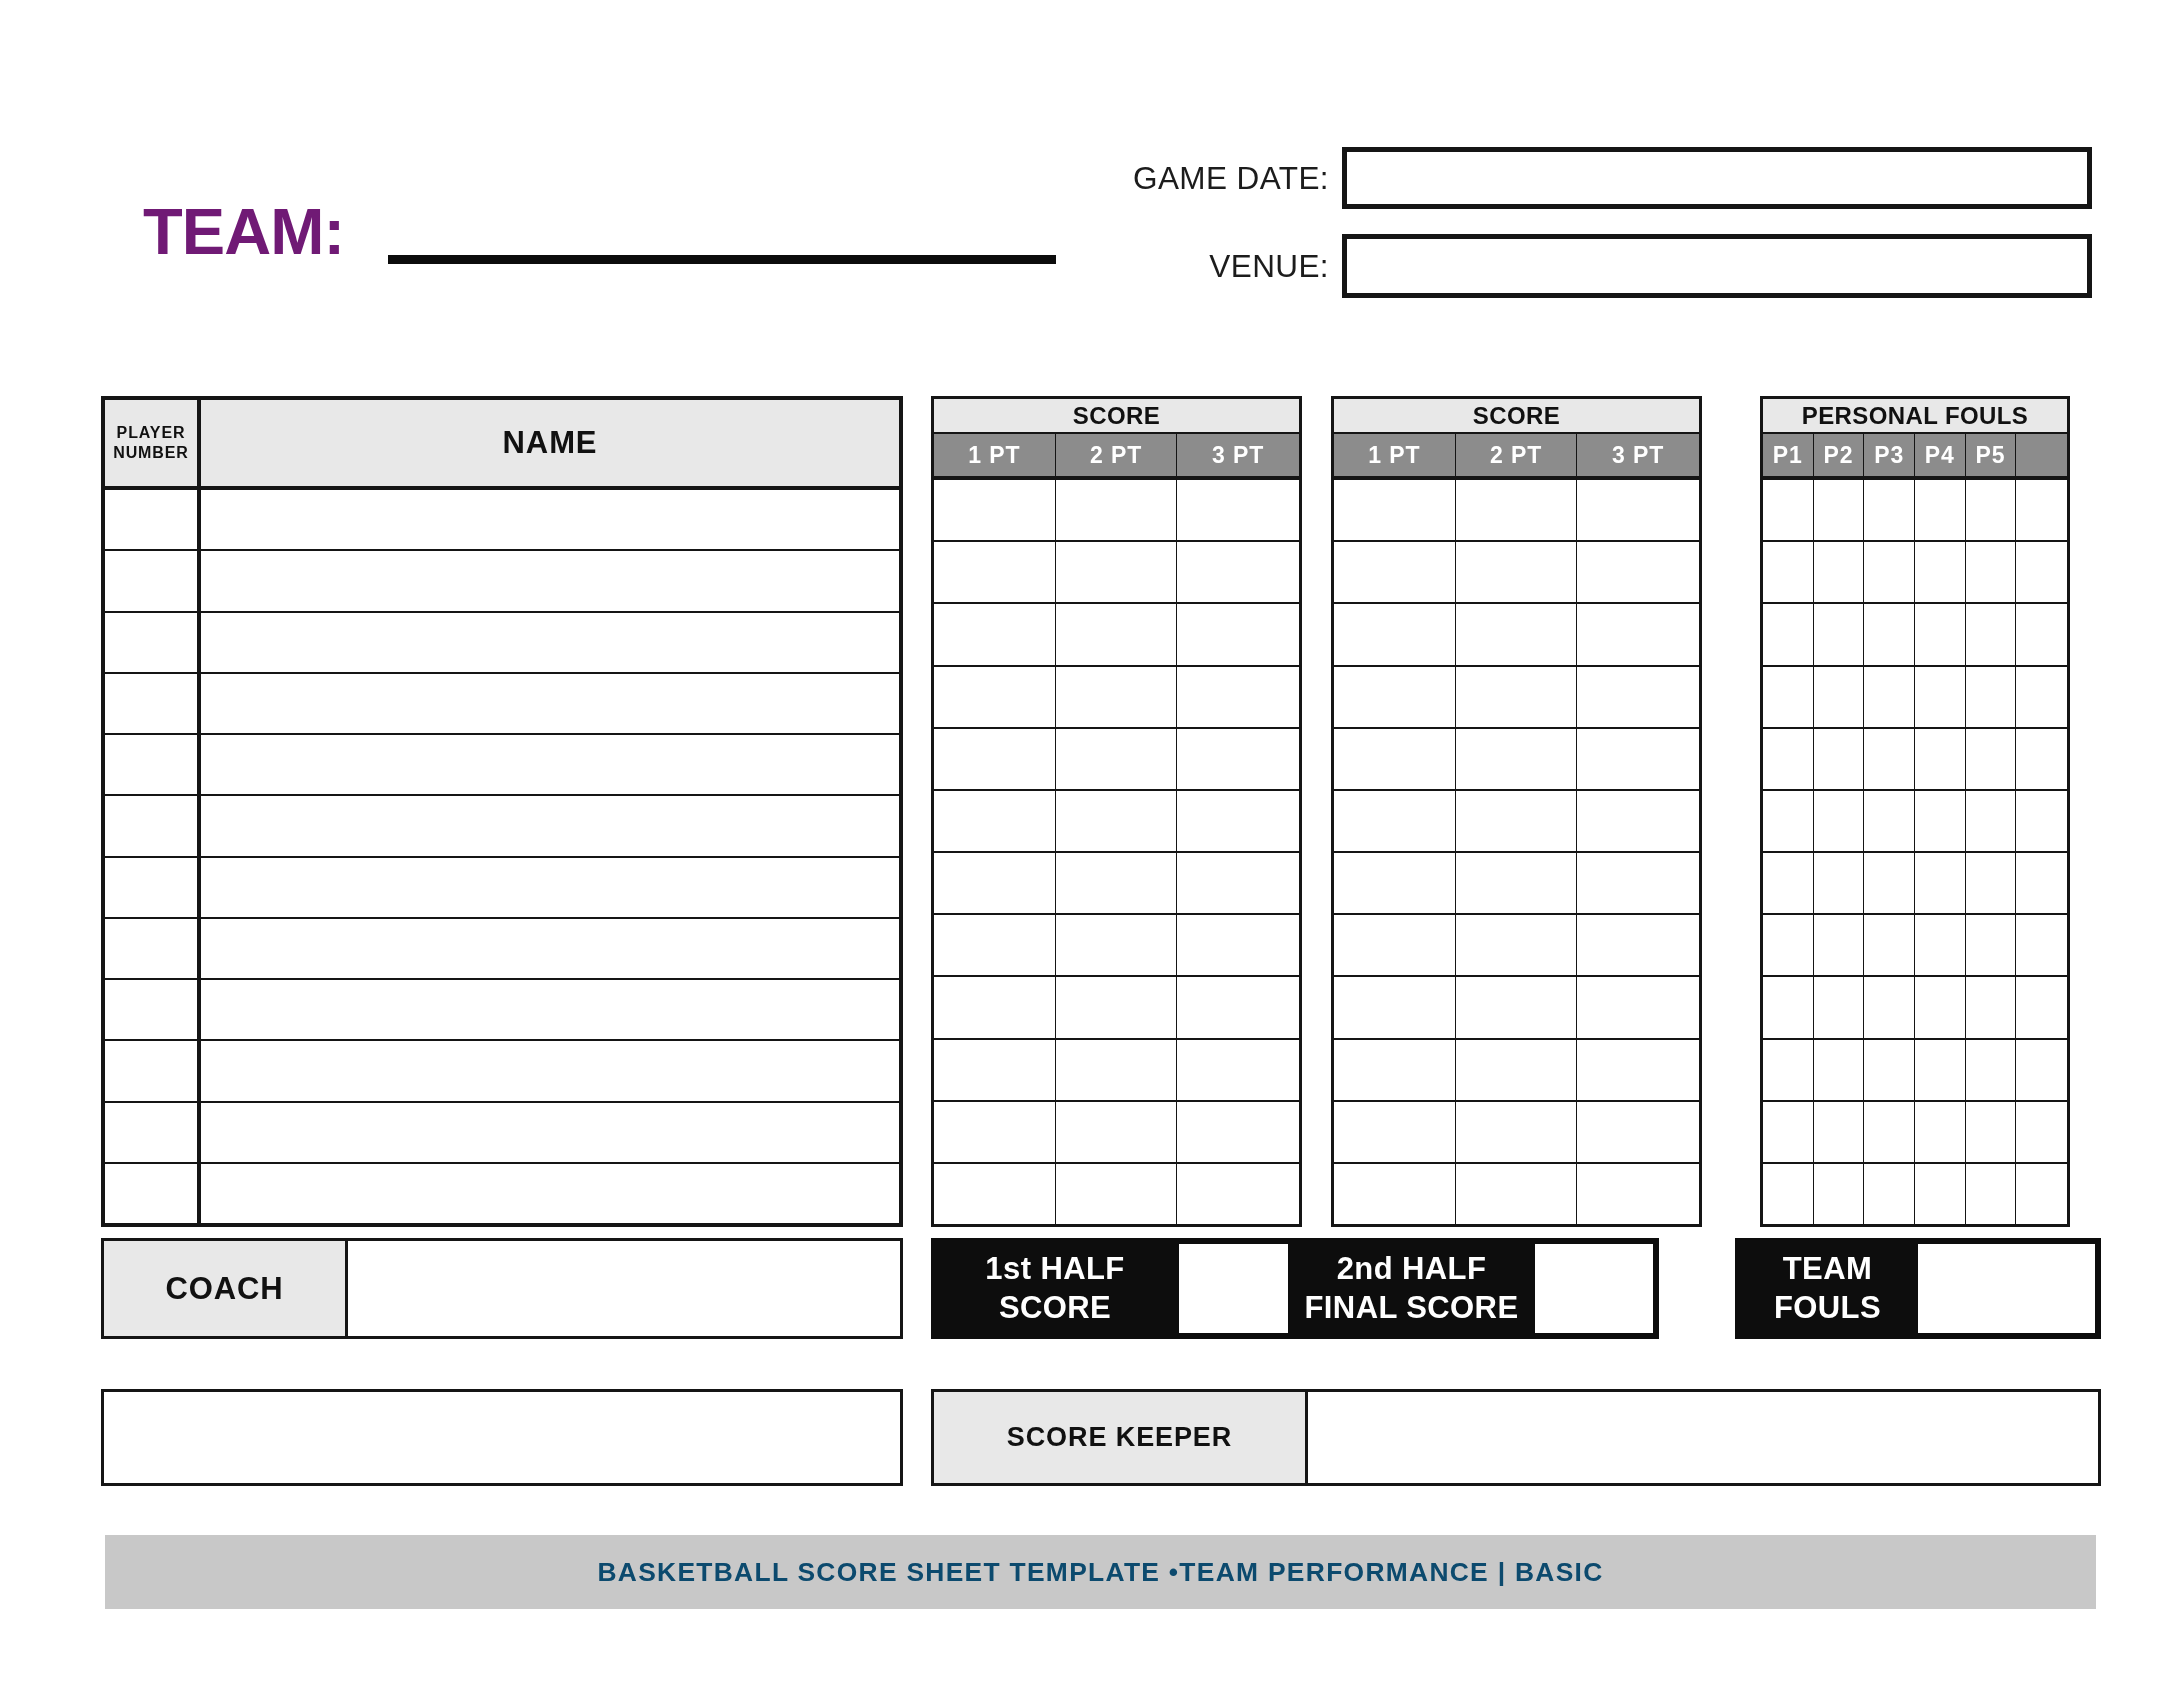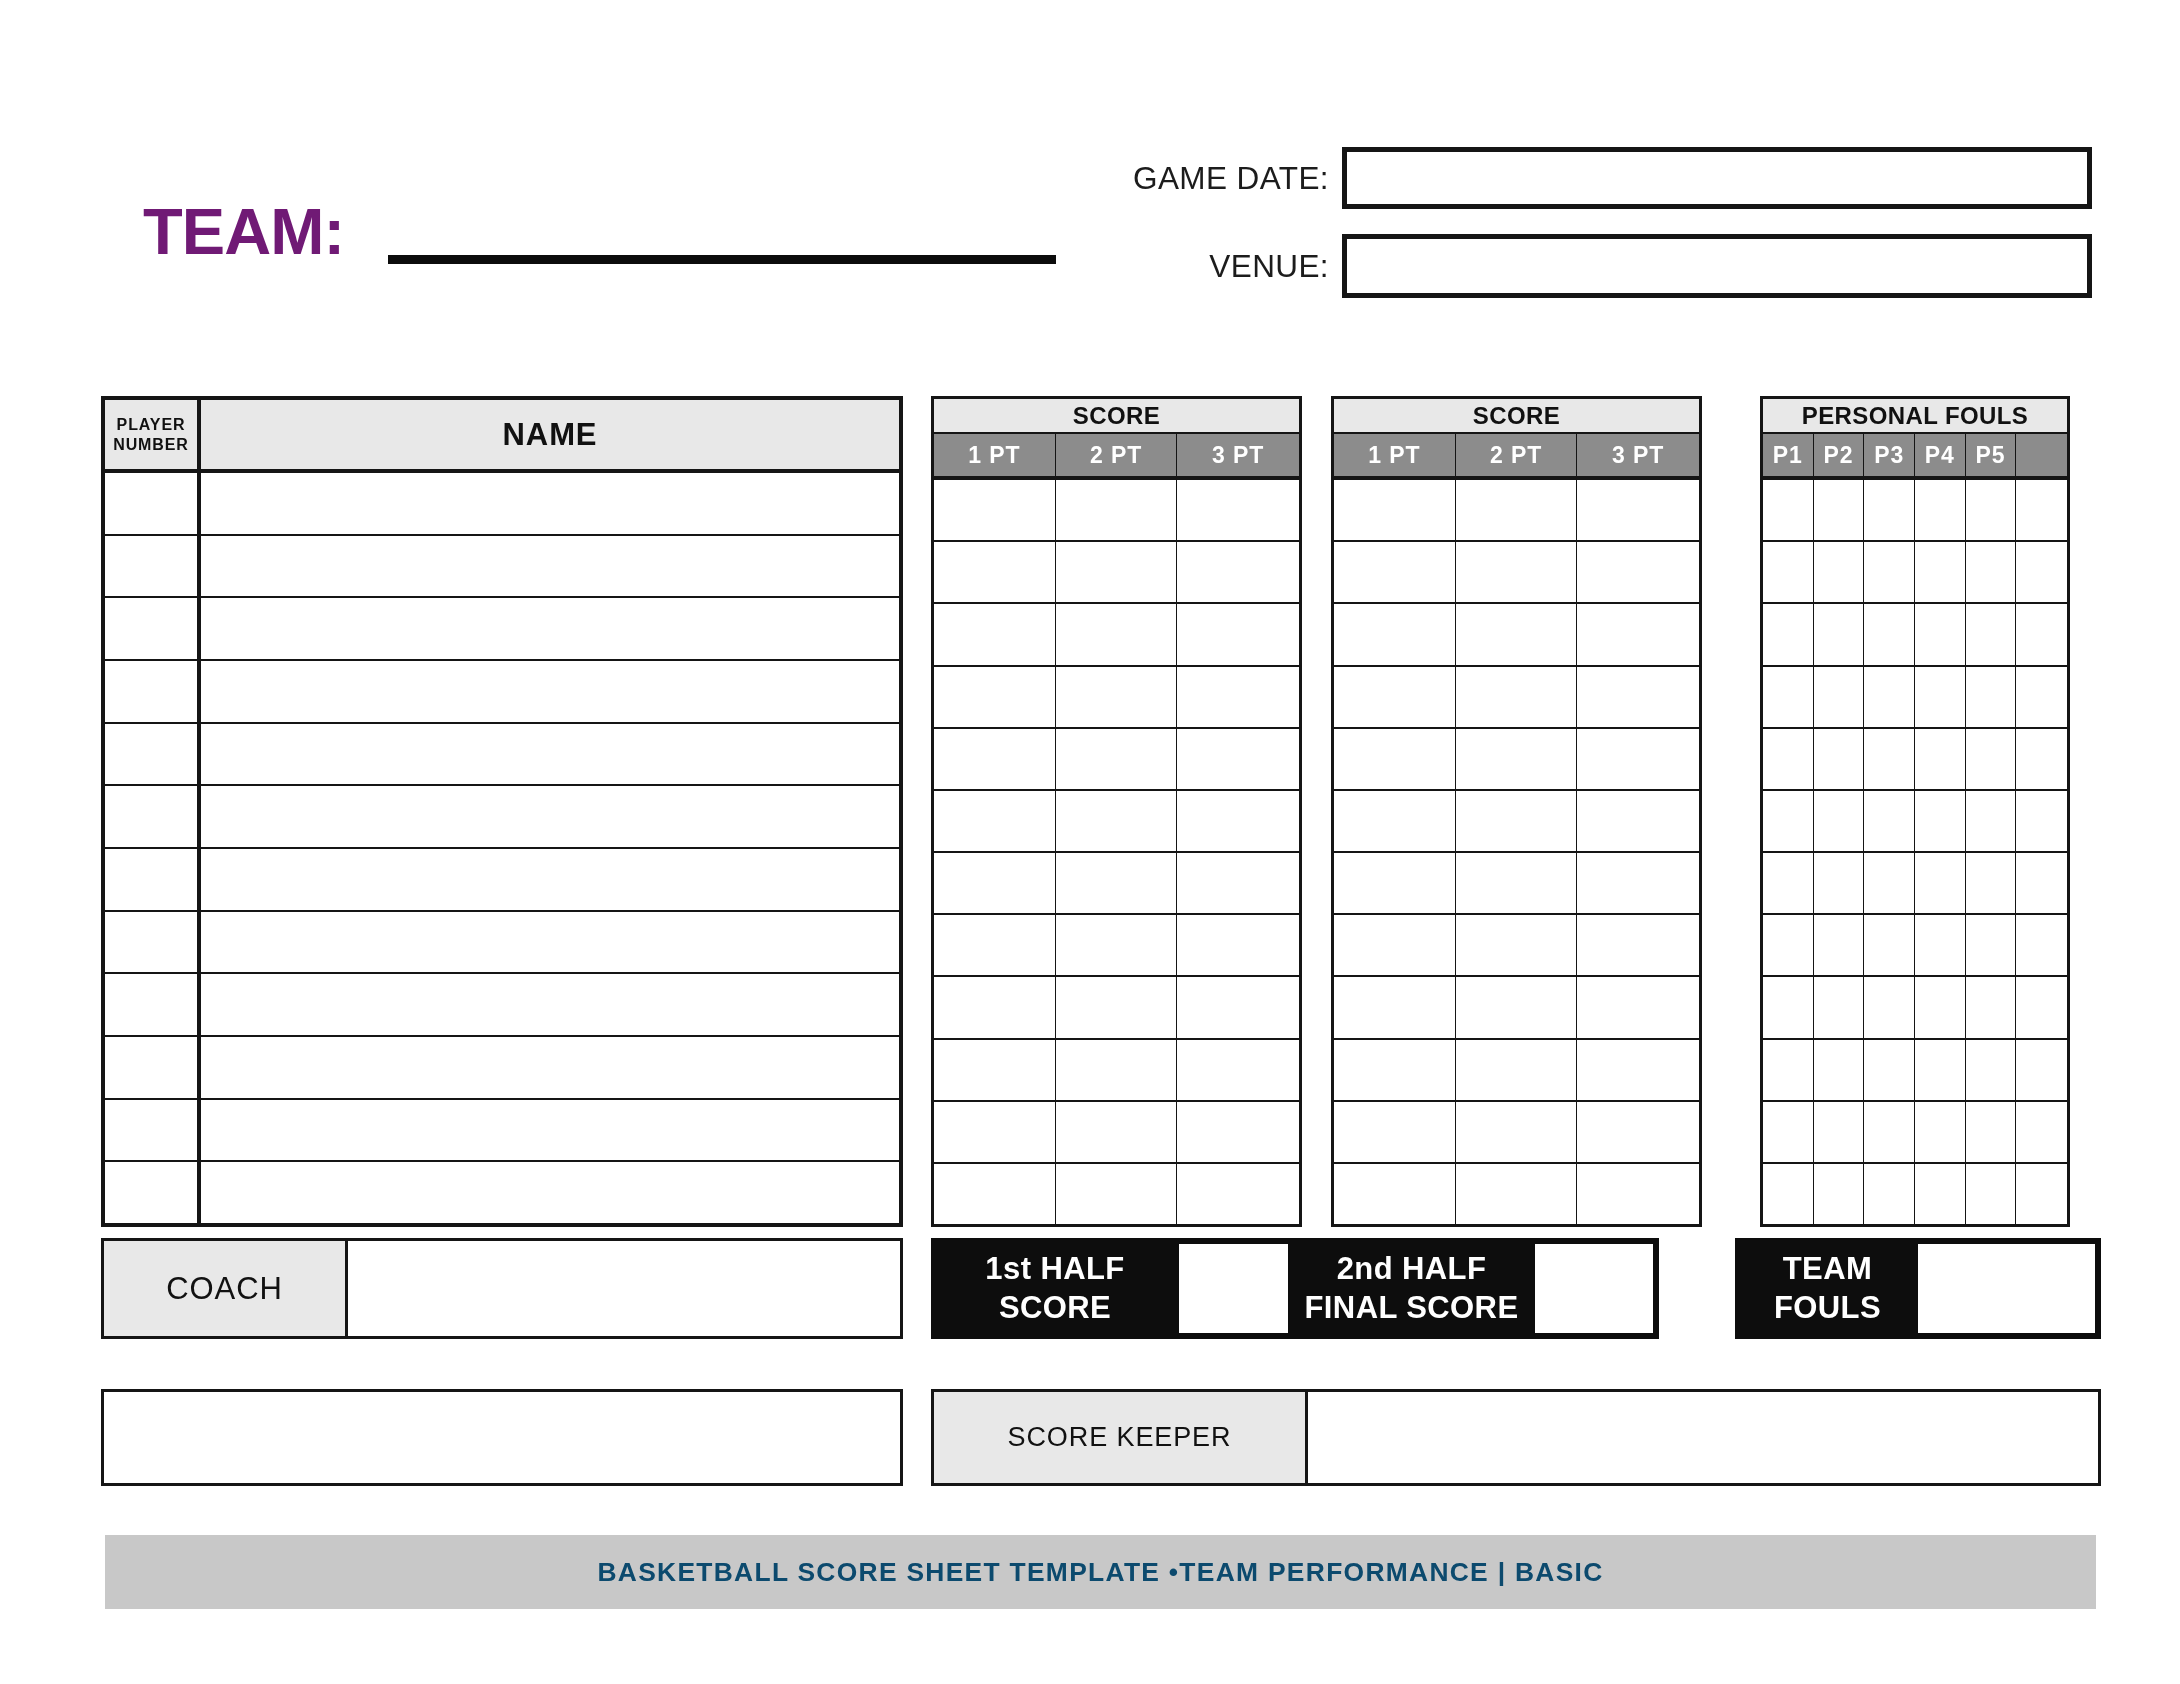--- a/index.html
+++ b/index.html
@@ -40,21 +40,21 @@
   .table{
     position:absolute;top:396px;height:831px;box-sizing:border-box;
     display:flex;flex-direction:column;background:#fff;
   }
   .roster{left:101px;width:802px;border:4.3px solid var(--border);}
   .score-a{left:931px;width:371px;border:3.4px solid var(--border);}
   .score-b{left:1331px;width:371px;border:3.4px solid var(--border);}
   .fouls{left:1760px;width:310px;border:3.4px solid var(--border);}
 
   .roster-head{
-    display:flex;height:73px;background:var(--header-light);
+    display:flex;height:90px;background:var(--header-light);
     border-bottom:4.3px solid var(--border);box-sizing:border-box;flex:0 0 auto;
   }
   .num-head{
     width:96px;box-sizing:border-box;border-right:4.3px solid var(--border);
     display:flex;flex-direction:column;align-items:center;justify-content:center;
     font-size:16px;font-weight:700;letter-spacing:0.9px;line-height:1.25;text-align:center;
   }
   .name-head{
     flex:1;display:flex;align-items:center;justify-content:center;
     font-size:31px;font-weight:700;letter-spacing:0.9px;
@@ -90,21 +90,21 @@
   .roster .grid-cell:first-child{border-right:4.3px solid var(--border);}
 
   
   .labelbox{
     position:absolute;box-sizing:border-box;border:3.4px solid var(--border);
     display:flex;background:#fff;
   }
   .labelbox .labelcell{
     background:var(--header-light);box-sizing:border-box;border-right:3.4px solid var(--border);
     display:flex;align-items:center;justify-content:center;
-    font-weight:400;letter-spacing:0.9px;flex:0 0 auto;text-align:center;
+    font-weight:700;letter-spacing:0.9px;flex:0 0 auto;text-align:center;
   }
   .labelbox .valuecell{flex:1;font-size:29px;padding:0 13.6px;display:flex;align-items:center;}
   .coach{left:101px;top:1238px;width:802px;height:101px;}
   .coach .labelcell{width:244px;font-size:31px;}
   .referee{left:101px;top:1389px;width:802px;height:97px;}
   .referee .labelcell{width:244px;font-size:29px;}
   .scorekeeper{left:931px;top:1389px;width:1170px;height:97px;}
   .scorekeeper .labelcell{width:374px;font-size:27px;}
 
   

